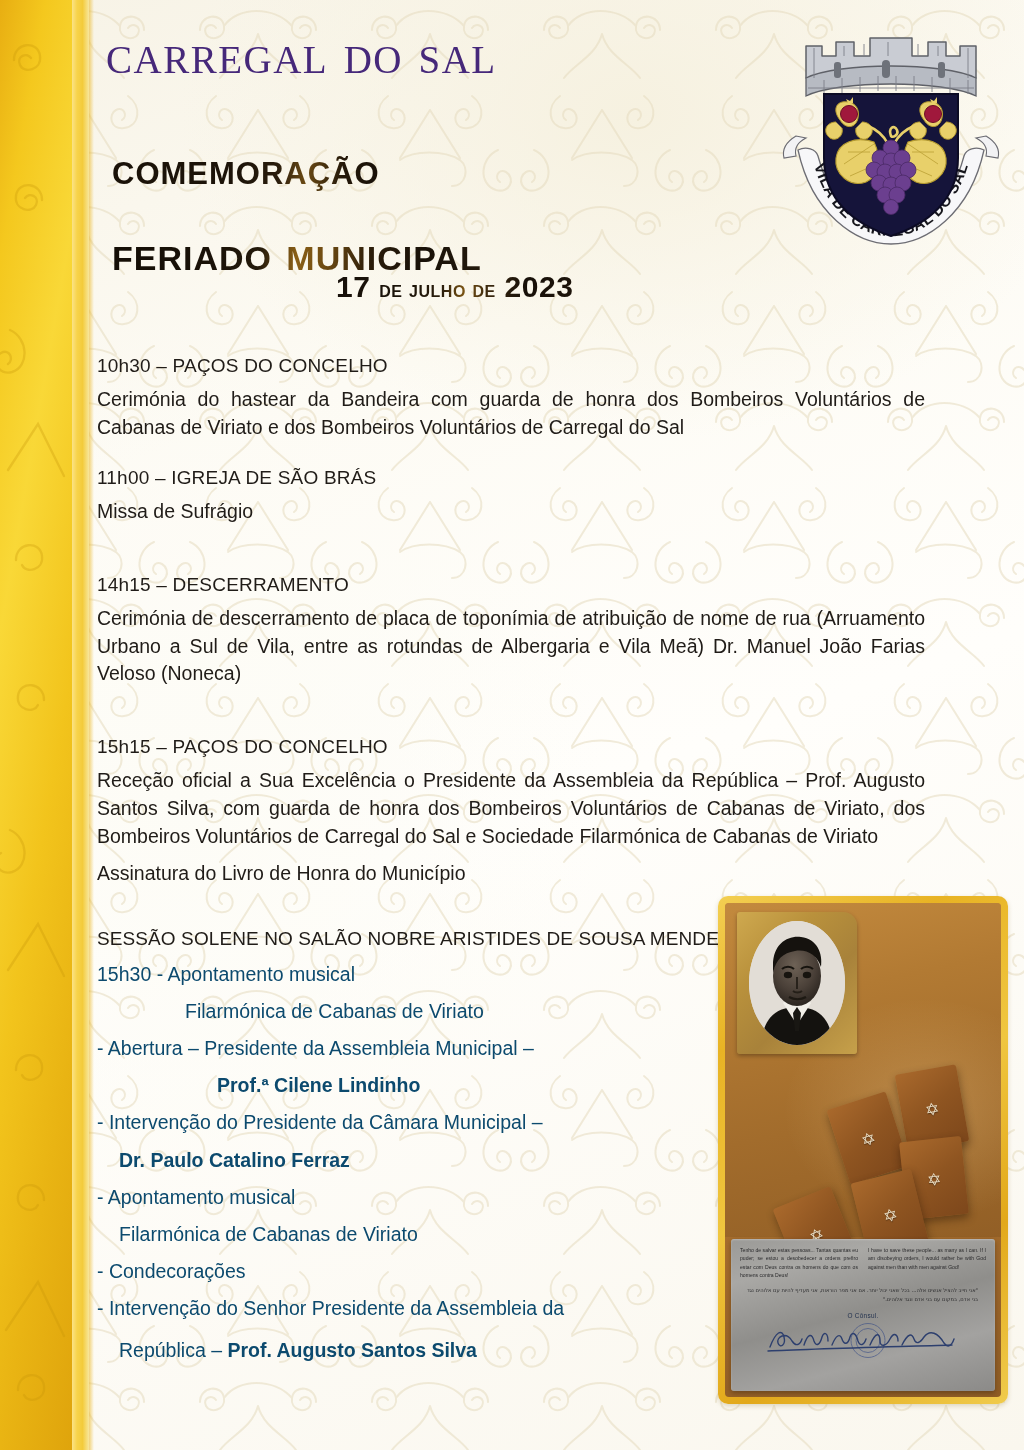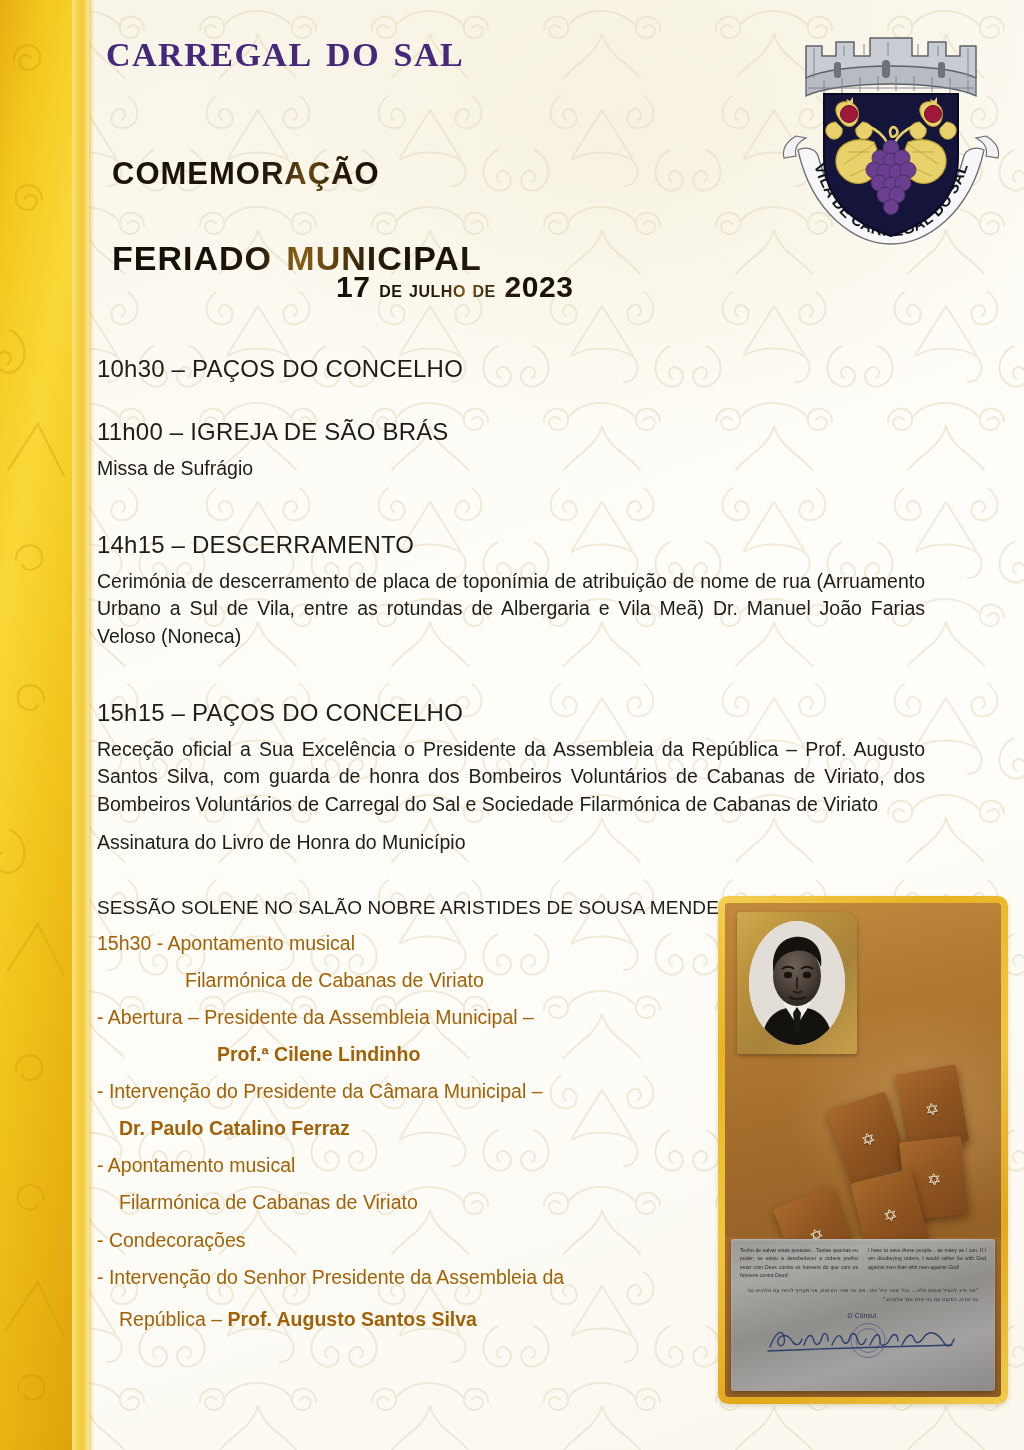--- a/index.html
+++ b/index.html
@@ -58,22 +58,22 @@
     background: linear-gradient(90deg, rgba(233,178,20,.55), rgba(255,255,255,0));
   }
 
   
   .header { position: absolute; left: 0; top: 0; width: 1024px; }
 
   .town-title {
     position: absolute;
     left: 106px; top: 22px;
     font-family: "Liberation Serif", serif;
-    font-size: 48px;
-    font-weight: bold;
+    font-size: 56px;
+    font-weight: normal;
     letter-spacing: 1.5px;
     color: #46287a;
     font-variant: small-caps;
     text-transform: lowercase;
     white-space: nowrap;
   }
   .town-title::first-letter { font-size: 1em; }
 
   .line-comemoracao, .line-feriado {
     position: absolute;
@@ -125,21 +125,21 @@
 
   
   .program {
     position: absolute;
     left: 97px; top: 355px;
     width: 828px;
   }
   .blk { margin-bottom: 0; }
   .evt-head {
     font-family: "Liberation Sans", sans-serif;
-    font-size: 24px;
+    font-size: 19px;
     color: #201c18;
     letter-spacing: .2px;
     white-space: nowrap;
     margin-bottom: 9px;
   }
   .evt-body {
     font-family: "Liberation Sans", sans-serif;
     font-size: 19.5px;
     color: #201c18;
     line-height: 1.42;
@@ -156,21 +156,21 @@
     font-family: "Liberation Sans", sans-serif;
     font-size: 19px;
     color: #201c18;
     letter-spacing: .1px;
     white-space: nowrap;
     margin-bottom: 11px;
   }
   .sess-line {
     font-family: "Liberation Sans", sans-serif;
     font-size: 19.5px;
-    color: #a16207;
+    color: #0c4a6e;
     line-height: 1.34;
     margin-bottom: 11px;
     max-width: 610px;
   }
   .sess-line.indent1 { padding-left: 88px; }
   .sess-line.indent2 { padding-left: 22px; }
   .sess-line b { font-weight: bold; }
   .nm { display:block; font-weight: bold; padding-left: 22px; margin-top: 11px; }
   .nm.c { padding-left: 120px; }
 
@@ -427,20 +427,21 @@
           <circle cx="113" cy="189" r="7.5"></circle>
         </g>
       </g>
     </svg>
   </div>
 
   <div class="program">
 
     <div class="blk">
       <div class="evt-head">10h30 – PAÇOS DO CONCELHO</div>
+      <div class="evt-body">Cerimónia do hastear da Bandeira com guarda de honra dos Bombeiros Voluntários de Cabanas de Viriato e dos Bombeiros Voluntários de Carregal do Sal</div>
     </div>
 
     <div class="gap-sm"></div>
 
     <div class="blk">
       <div class="evt-head">11h00 – IGREJA DE SÃO BRÁS</div>
       <div class="evt-body noj">Missa de Sufrágio</div>
     </div>
 
     <div class="gap-lg"></div>

